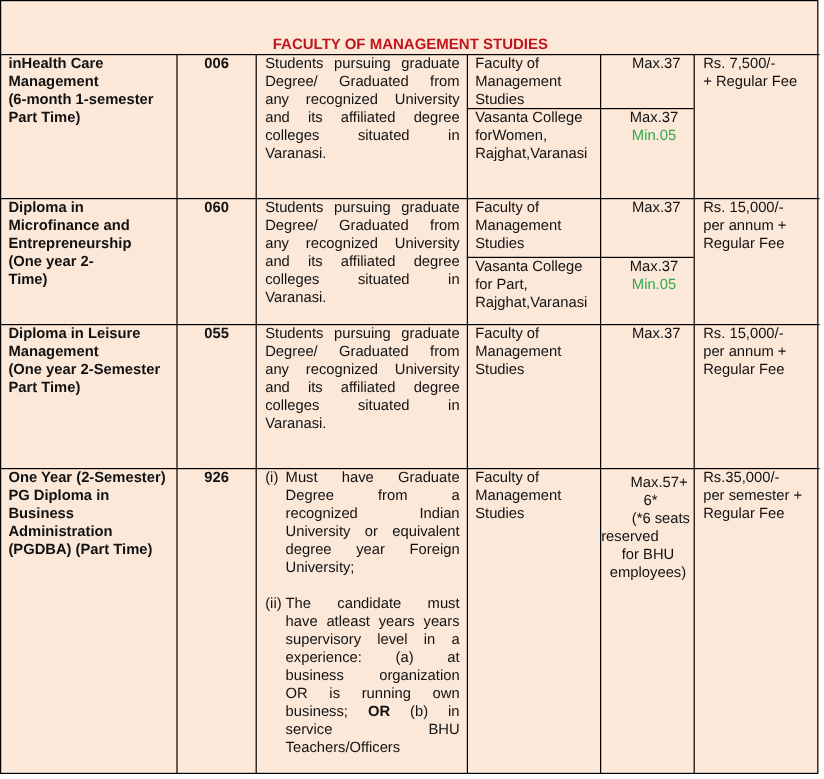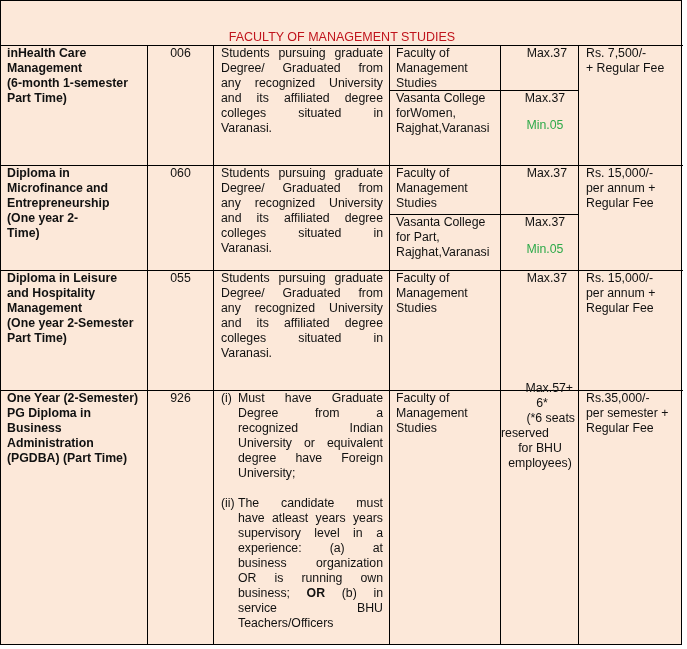--- a/index.html
+++ b/index.html
@@ -1,32 +1,32 @@
 <!DOCTYPE html>
 <html><head>
 <meta charset="utf-8">
 <style>
   html, body { margin:0; padding:0; background:#ffffff; }
   body { width:687px; height:649px; position:relative; overflow:hidden;
          font-family:"Liberation Sans", sans-serif; font-size:12.3px; color:#111; line-height:15px; }
   .sheet { position:absolute; left:0; top:0; width:682px; height:645px; background:#fce8d9;
            border:1.5px solid #000; box-sizing:border-box; }
   .title { position:absolute; left:0; top:29px; width:682px; text-align:center;
-           color:#c0141c; font-weight:normal; font-size:12.5px; }
+           color:#c0141c; font-weight:bold; font-size:12.5px; }
   .hl { position:absolute; left:0; width:682px; height:0; border-top:1.5px solid #000; }
   .vl { position:absolute; width:0; border-left:1.5px solid #000; }
   .sl { position:absolute; height:0; border-top:1.2px solid #000; }
   .cell { position:absolute; box-sizing:border-box; }
   .prog { font-weight:bold; }
-  .code { font-weight:normal; text-align:center; }
+  .code { font-weight:bold; text-align:center; }
   .jl { display:block; text-align:justify; text-align-last:justify; }
   .ll { display:block; text-align:left; }
   .seats { text-align:right; }
   .seatsc { text-align:center; }
-  .green { color:#2eaa4a;margin-top:12px; }
+  .green { color:#2eaa4a; }
   .ind { display:flex; }
   .ind .lbl { width:17px; flex:none; }
   .ind .body { flex:1; }
   b.or { font-weight:bold; }
 </style>
 </head>
 <body>
 
 <div class="sheet">
   <div class="title">FACULTY OF MANAGEMENT STUDIES</div>
@@ -112,21 +112,20 @@
     <span class="ll green" style="text-align:center">Min.05</span>
   </div>
   <div class="cell" style="left:585px;top:165px;width:97px">
     <span class="ll">Rs. 15,000/-</span>
     <span class="ll">per annum +</span>
     <span class="ll">Regular Fee</span>
   </div>
 
   <div class="cell prog" style="left:6px;top:270px;width:140px">
     <span class="ll">Diploma in Leisure</span>
-    <span class="ll">and Hospitality</span>
     <span class="ll">Management</span>
     <span class="ll">(One year 2-Semester</span>
     <span class="ll">Part Time)</span>
   </div>
   <div class="cell code" style="left:147px;top:270px;width:65px">055</div>
   <div class="cell" style="left:220px;top:270px;width:162px">
     <span class="jl">Students pursuing graduate</span>
     <span class="jl">Degree/ Graduated from</span>
     <span class="jl">any recognized University</span>
     <span class="jl">and its affiliated degree</span>
@@ -154,21 +153,21 @@
   </div>
   <div class="cell code" style="left:147px;top:390px;width:65px">926</div>
   <div class="cell" style="left:220px;top:390px;width:162px">
     <div class="ind">
       <span class="lbl">(i)</span>
       <span class="body">
         <span class="jl">Must have Graduate</span>
         <span class="jl">Degree from a</span>
         <span class="jl">recognized Indian</span>
         <span class="jl">University or equivalent</span>
-        <span class="jl">degree have Foreign</span>
+        <span class="jl">degree year Foreign</span>
         <span class="ll">University;</span>
       </span>
     </div>
     <div style="height:15px"></div>
     <div class="ind">
       <span class="lbl">(ii)</span>
       <span class="body">
         <span class="jl">The candidate must</span>
         <span class="jl">have atleast years years</span>
         <span class="jl">supervisory level in a</span>
@@ -179,21 +178,21 @@
         <span class="jl">service BHU</span>
         <span class="ll">Teachers/Officers</span>
       </span>
     </div>
   </div>
   <div class="cell" style="left:395px;top:390px;width:104px">
     <span class="ll">Faculty of</span>
     <span class="ll">Management</span>
     <span class="ll">Studies</span>
   </div>
-  <div class="cell" style="left:500px;top:380px;width:78px;text-align:center">
+  <div class="cell" style="left:500px;top:394px;width:78px;text-align:center">
     <span class="ll" style="text-align:right;padding-right:6px">Max.57+</span>
     <span class="ll" style="text-align:center;padding-left:4px">6*</span>
     <span class="ll" style="text-align:right;padding-right:4px">(*6 seats</span>
     <span class="ll" style="">reserved</span>
     <span class="ll" style="text-align:center">for BHU</span>
     <span class="ll" style="text-align:center">employees)</span>
   </div>
   <div class="cell" style="left:585px;top:390px;width:97px">
     <span class="ll">Rs.35,000/-</span>
     <span class="ll">per semester +</span>

